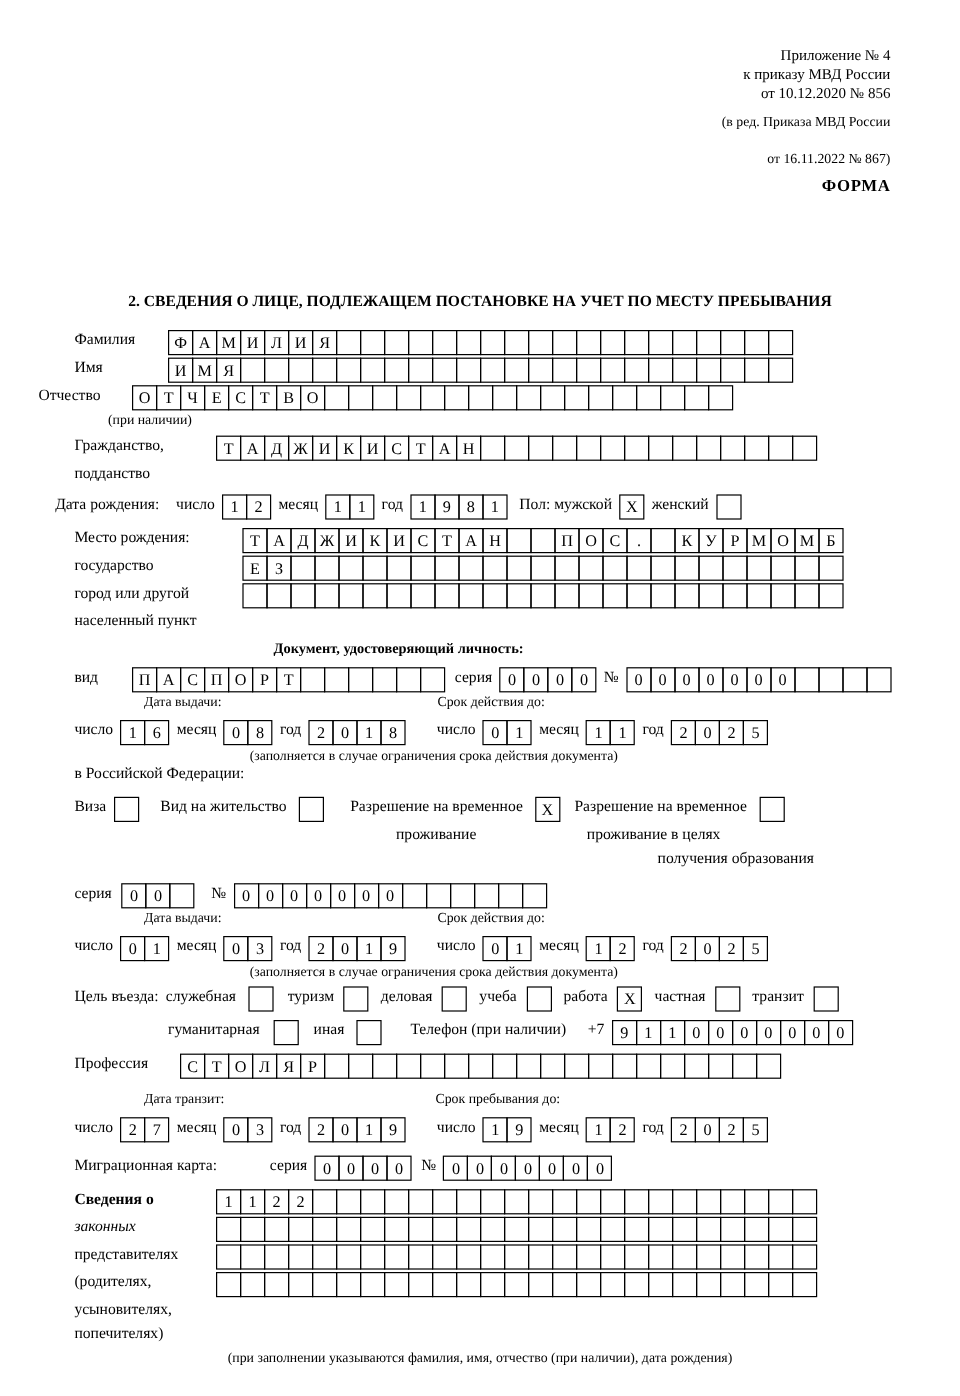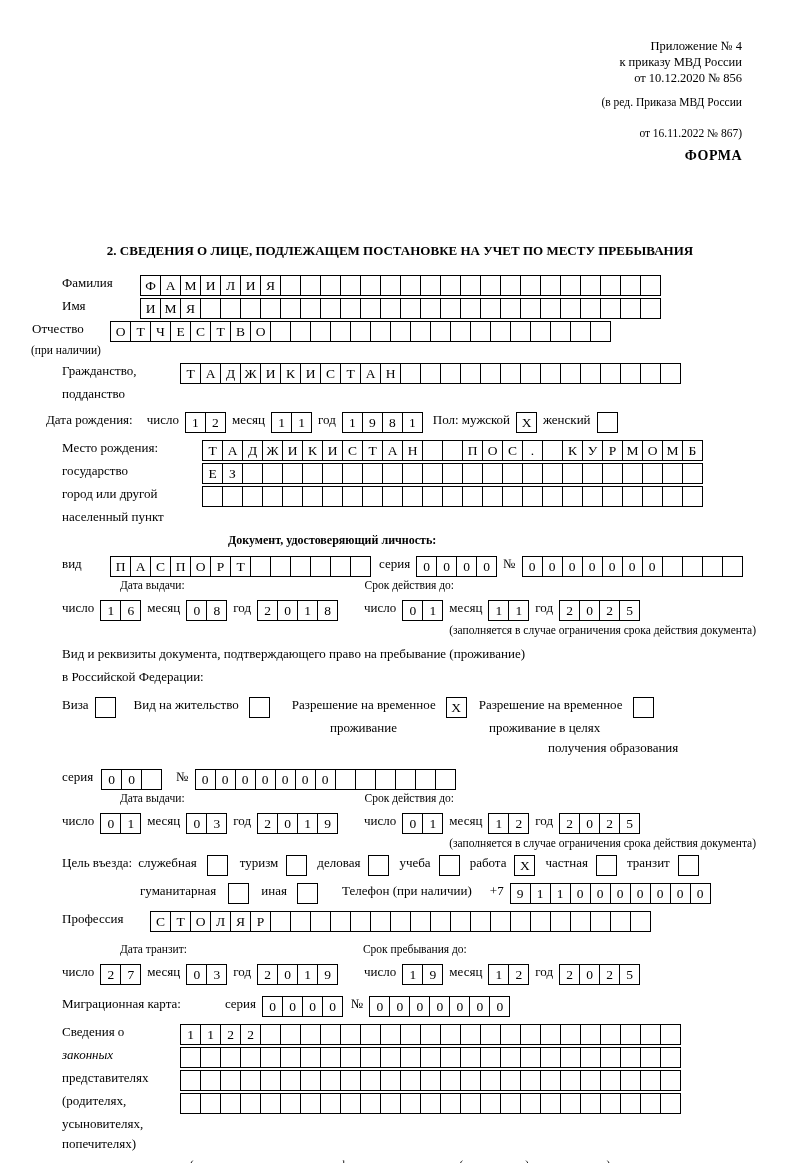--- a/index.html
+++ b/index.html
@@ -120,22 +120,22 @@
     text-align: center;
     vertical-align: middle;
   }
   .mini-label {
     font-size: 13px;
     margin: 0 6px;
     white-space: nowrap;
   }
   .hint-right {
     width: 800px;
-    text-align: right;
-    padding-right: 44px;
+    text-align: center;
+    padding-right: 77px;
     box-sizing: border-box;
     font-size: 11.5px;
   }
   .footnote {
     width: 800px;
     text-align: center;
     font-size: 11.5px;
   }
   .mt6 { margin-top: 6px; }
   .mt10 { margin-top: 10px; }
@@ -249,21 +249,21 @@
           <span class="bx"></span>
           <span class="bx"></span>
           <span class="bx"></span>
           <span class="bx"></span>
           <span class="bx"></span>
           <span class="bx"></span>
         </span>
     </div>
 
     <div class="row" style="min-height:18px">
-      <span class="lbl-sm" style="margin-left:31px;">(при наличии)</span>
+      <span class="lbl-sm" style="margin-left:90px;">(при наличии)</span>
     </div>
 
     <div class="row">
       <span class="lbl" style="width:118px; margin-left:62px;">Гражданство,</span>
       <span class="boxes" id="citizenship-boxes">
           <span class="bx">Т</span>
           <span class="bx">А</span>
           <span class="bx">Д</span>
           <span class="bx">Ж</span>
           <span class="bx">И</span>
@@ -494,23 +494,20 @@
       <span class="boxes" id="doc-valid-year">
           <span class="bx">2</span>
           <span class="bx">0</span>
           <span class="bx">2</span>
           <span class="bx">5</span>
         </span>
     </div>
 
     <div class="hint-right" style="margin-top:2px">(заполняется в случае ограничения срока действия документа)</div>
 
-    <div class="row mt10">
-      <span class="lbl" style="margin-left:62px">Вид и реквизиты документа, подтверждающего право на пребывание (проживание)</span>
-    </div>
     <div class="row">
       <span class="lbl" style="margin-left:62px">в Российской Федерации:</span>
     </div>
 
     <div class="row mt6">
       <span class="lbl" style="margin-left:62px">Виза</span>
       <span class="single" style="margin-left:6px"></span>
       <span class="lbl" style="margin-left:18px">Вид на жительство</span>
       <span class="single" style="margin-left:10px"></span>
       <span class="lbl" style="margin-left:22px">Разрешение на временное</span>
@@ -722,21 +719,21 @@
           <span class="bx">0</span>
           <span class="bx">0</span>
           <span class="bx">0</span>
           <span class="bx">0</span>
           <span class="bx">0</span>
           <span class="bx">0</span>
         </span>
     </div>
 
     <div class="row mt6">
-      <span class="lbl" style="width:118px; margin-left:62px;">Сведения о</span>
+      <span class="lbl" style="width:118px; margin-left:62px;font-weight:bold;">Сведения о</span>
       <span class="boxes" id="rep-row1">
           <span class="bx">1</span>
           <span class="bx">1</span>
           <span class="bx">2</span>
           <span class="bx">2</span>
           <span class="bx"></span>
           <span class="bx"></span>
           <span class="bx"></span>
           <span class="bx"></span>
           <span class="bx"></span>

